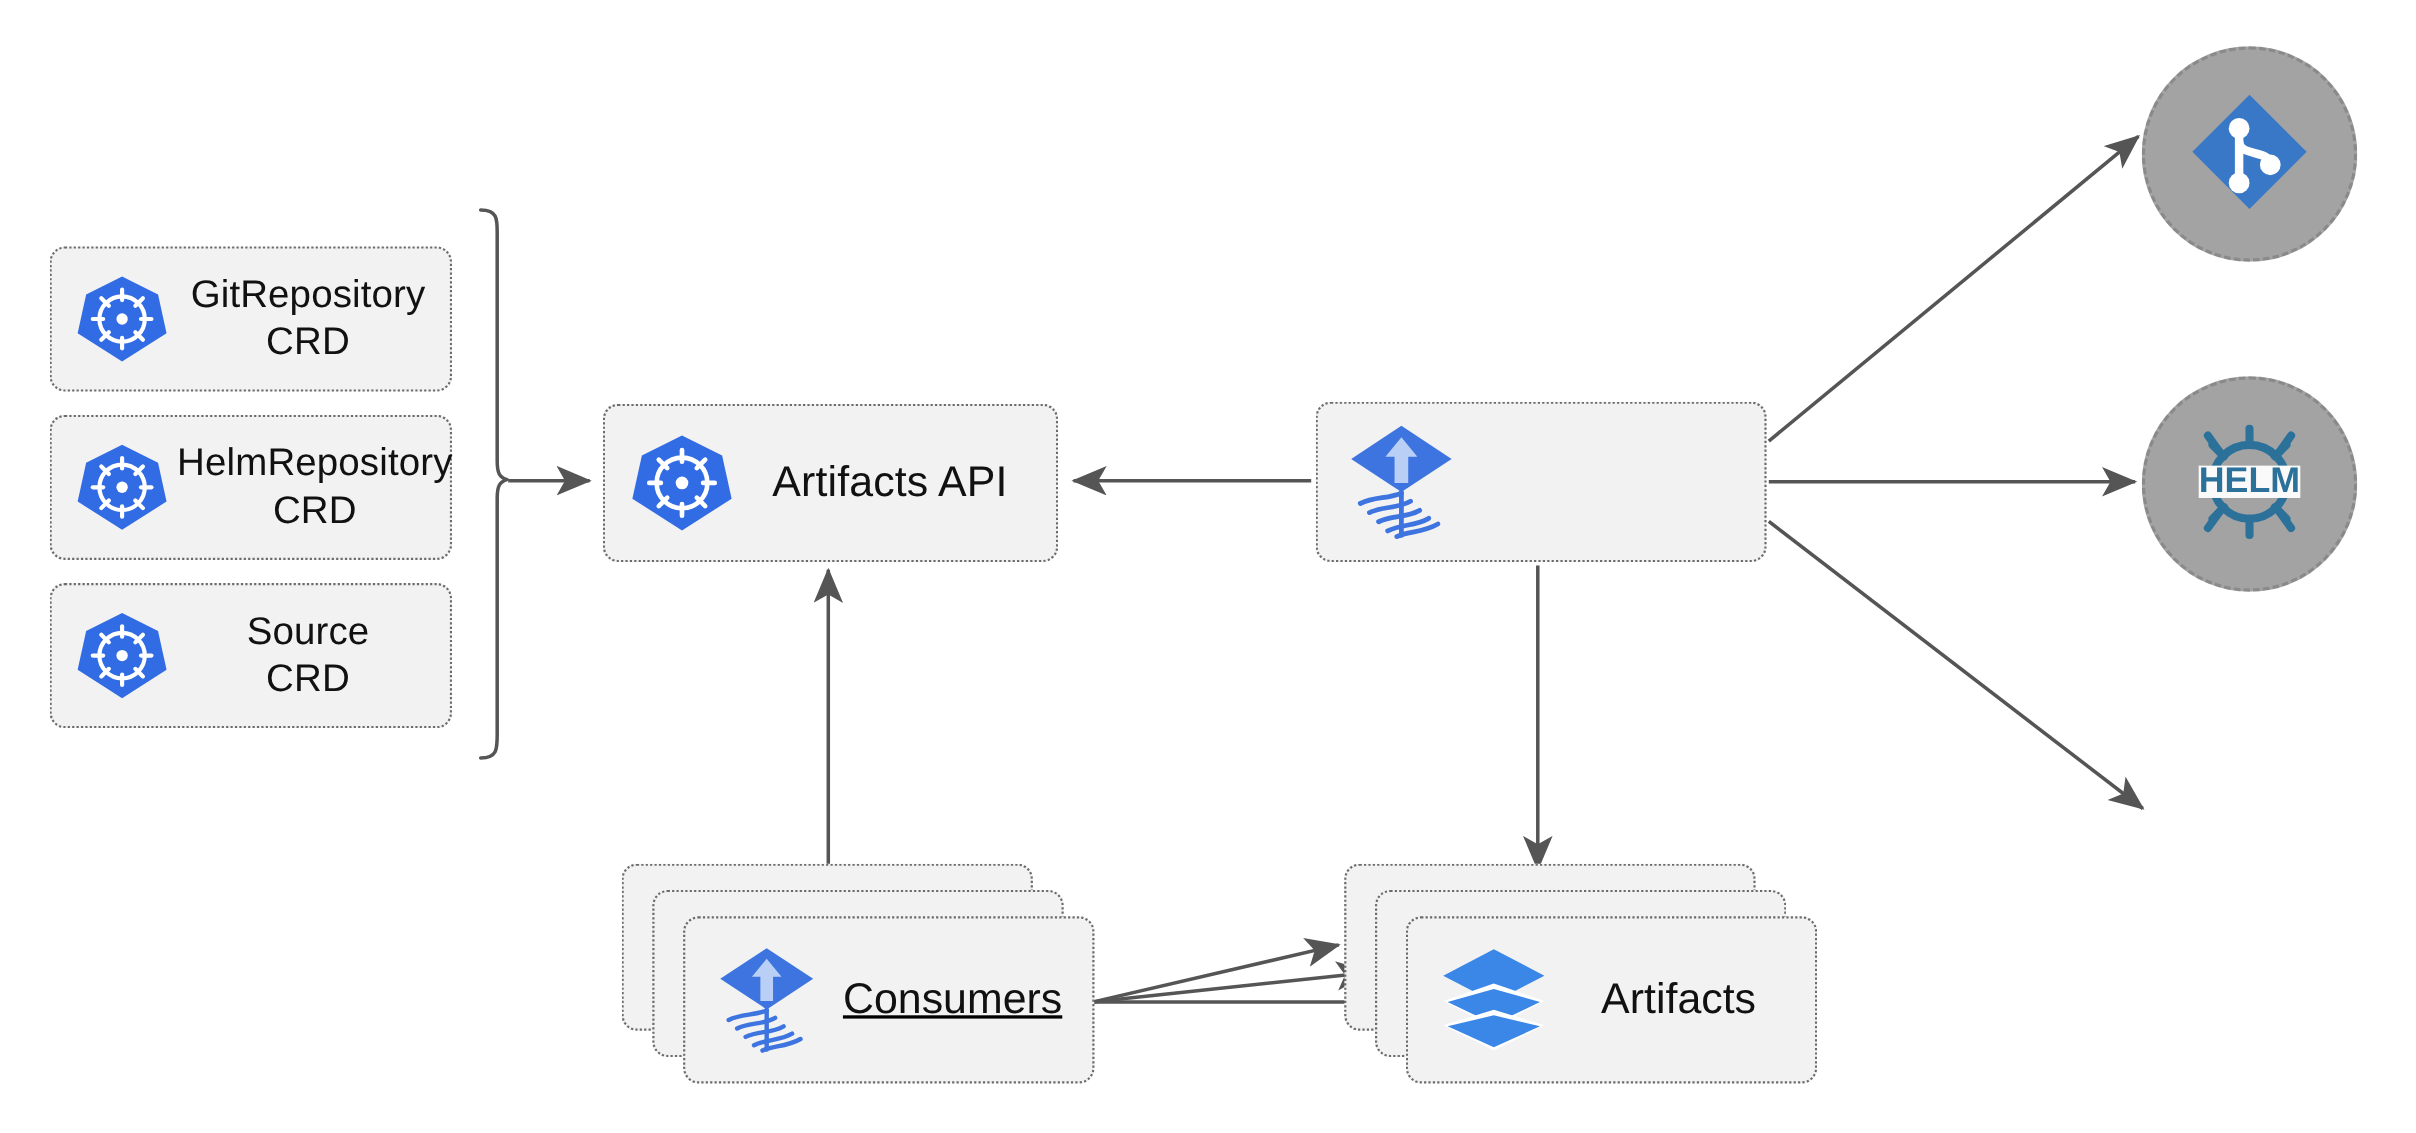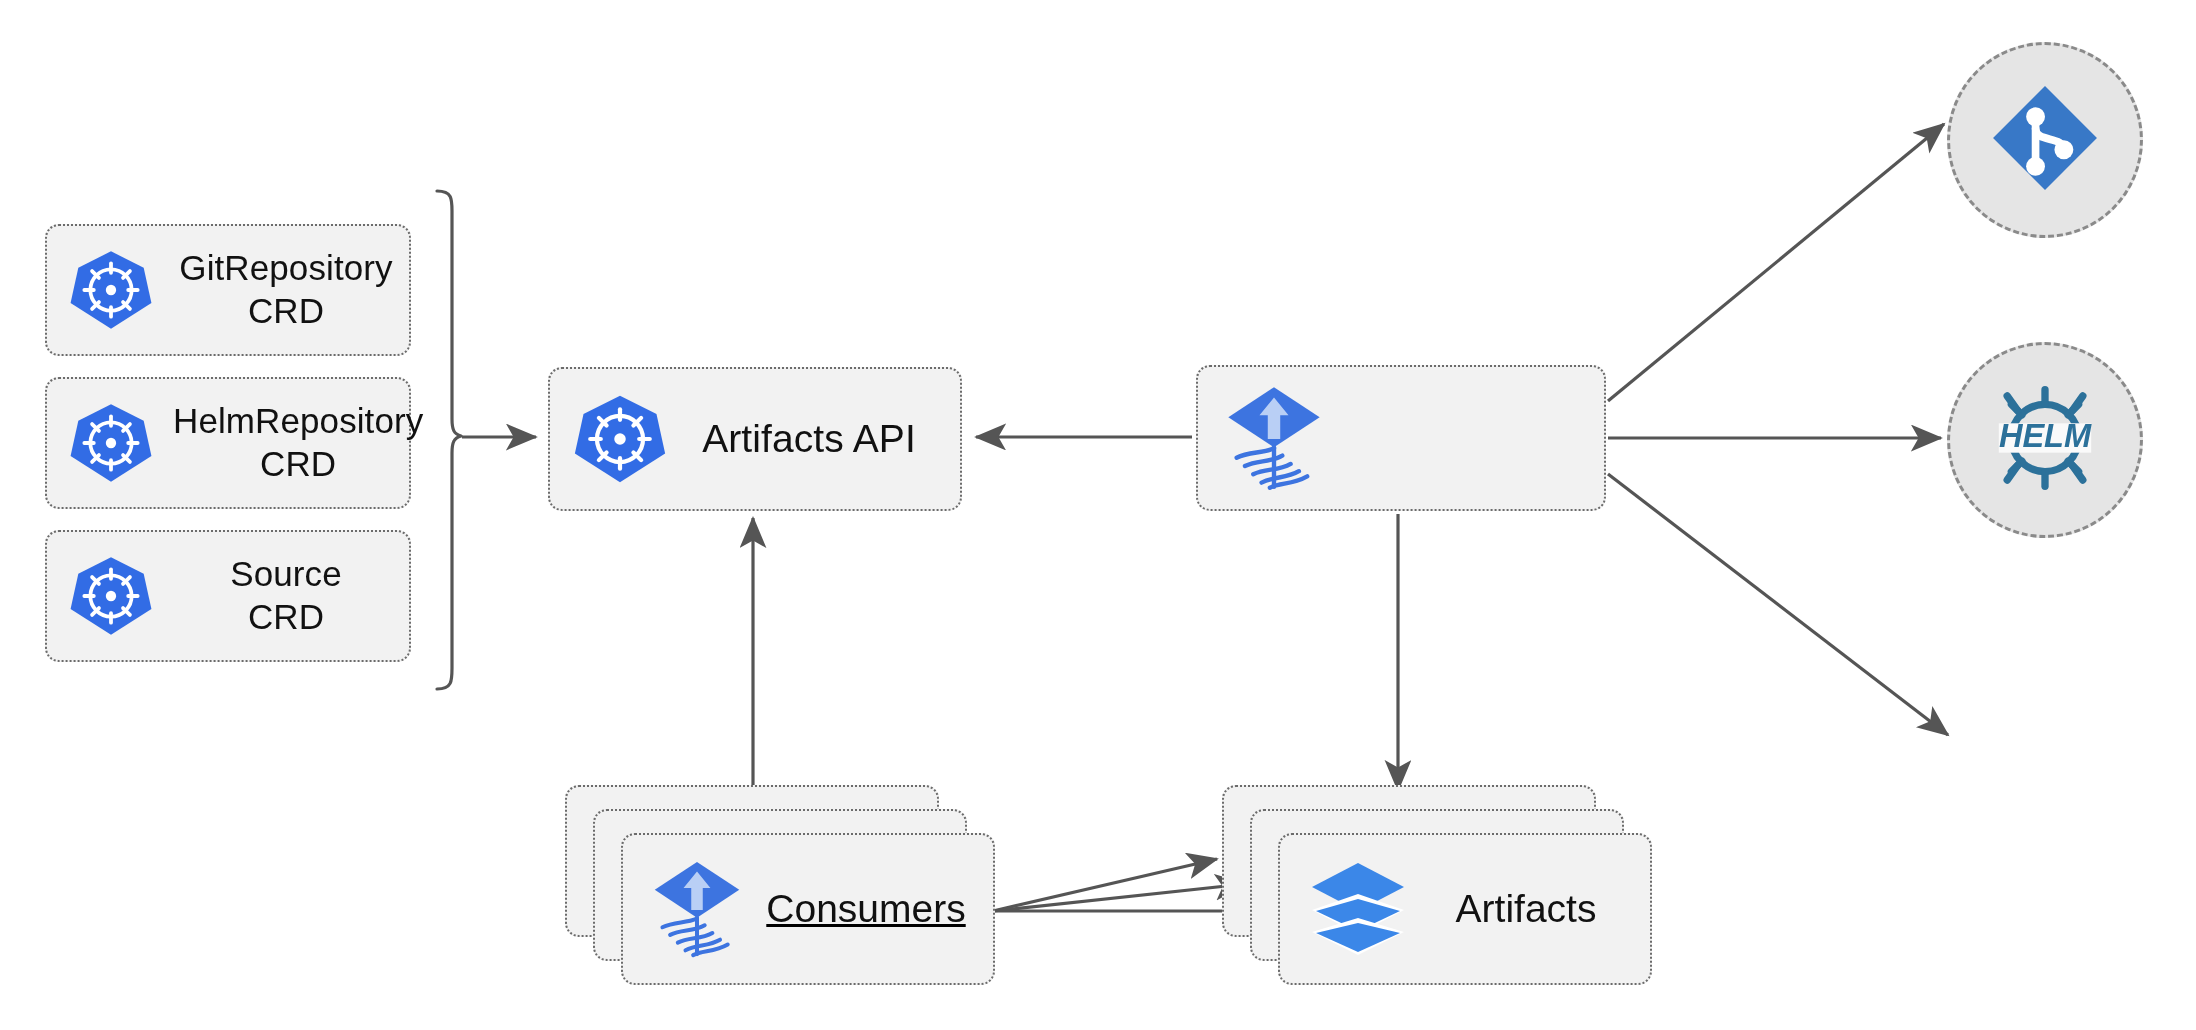--- a/index.html
+++ b/index.html
@@ -18,21 +18,21 @@
     z-index:5;
   }
   .card .ico{flex:0 0 auto;display:flex;align-items:center;justify-content:center;}
   .card .lbl{
     flex:1 1 auto;text-align:center;color:#111;
     font-size:37px;line-height:1.22;letter-spacing:.1px;
     padding-right:10px;white-space:pre-line;
   }
 
   
-  .crd{left:45px;width:366px;height:132px;gap:12px;}
+  .crd{left:45px;width:366px;height:132px;}
   .crd .ico{width:100px;margin-left:14px;}
   .crd .lbl{font-size:35px;}
   #crd-git{top:224px;}
   #crd-helm{top:377px;}
   #crd-bucket{top:530px;}
 
   
   #k8s-api{left:548px;top:367px;width:414px;height:144px;}
   #k8s-api .ico{width:112px;margin-left:14px;}
   #k8s-api .lbl{font-size:39px;padding-right:18px;}
@@ -63,22 +63,22 @@
   #consumers .front .ico{width:112px;margin-left:18px;}
 
   #artifacts{left:1222px;top:785px;width:430px;height:200px;}
   #artifacts .sheet{width:374px;height:152px;}
   #artifacts .front{width:374px;height:152px;justify-content:center;}
   #artifacts .front .ico{width:116px;margin-left:20px;}
 
   
   .ext{
     position:absolute;width:196px;height:196px;border-radius:50%;
-    background:#e5e5e5;border:3px dashed #8a8a8a;box-sizing:border-box;
-    display:flex;align-items:center;justify-content:center;z-index:5;font-style:italic;
+    background:#a3a3a3;border:3px dashed #8a8a8a;box-sizing:border-box;
+    display:flex;align-items:center;justify-content:center;z-index:5;
   }
   #ext-git{left:1947px;top:42px;}
   #ext-helm{left:1947px;top:342px;}
   #ext-s3{left:1947px;top:662px;}
 
   
   #wires{position:absolute;left:0;top:0;width:2196px;height:1030px;z-index:1;}
 </style>
 </head>
 <body>

